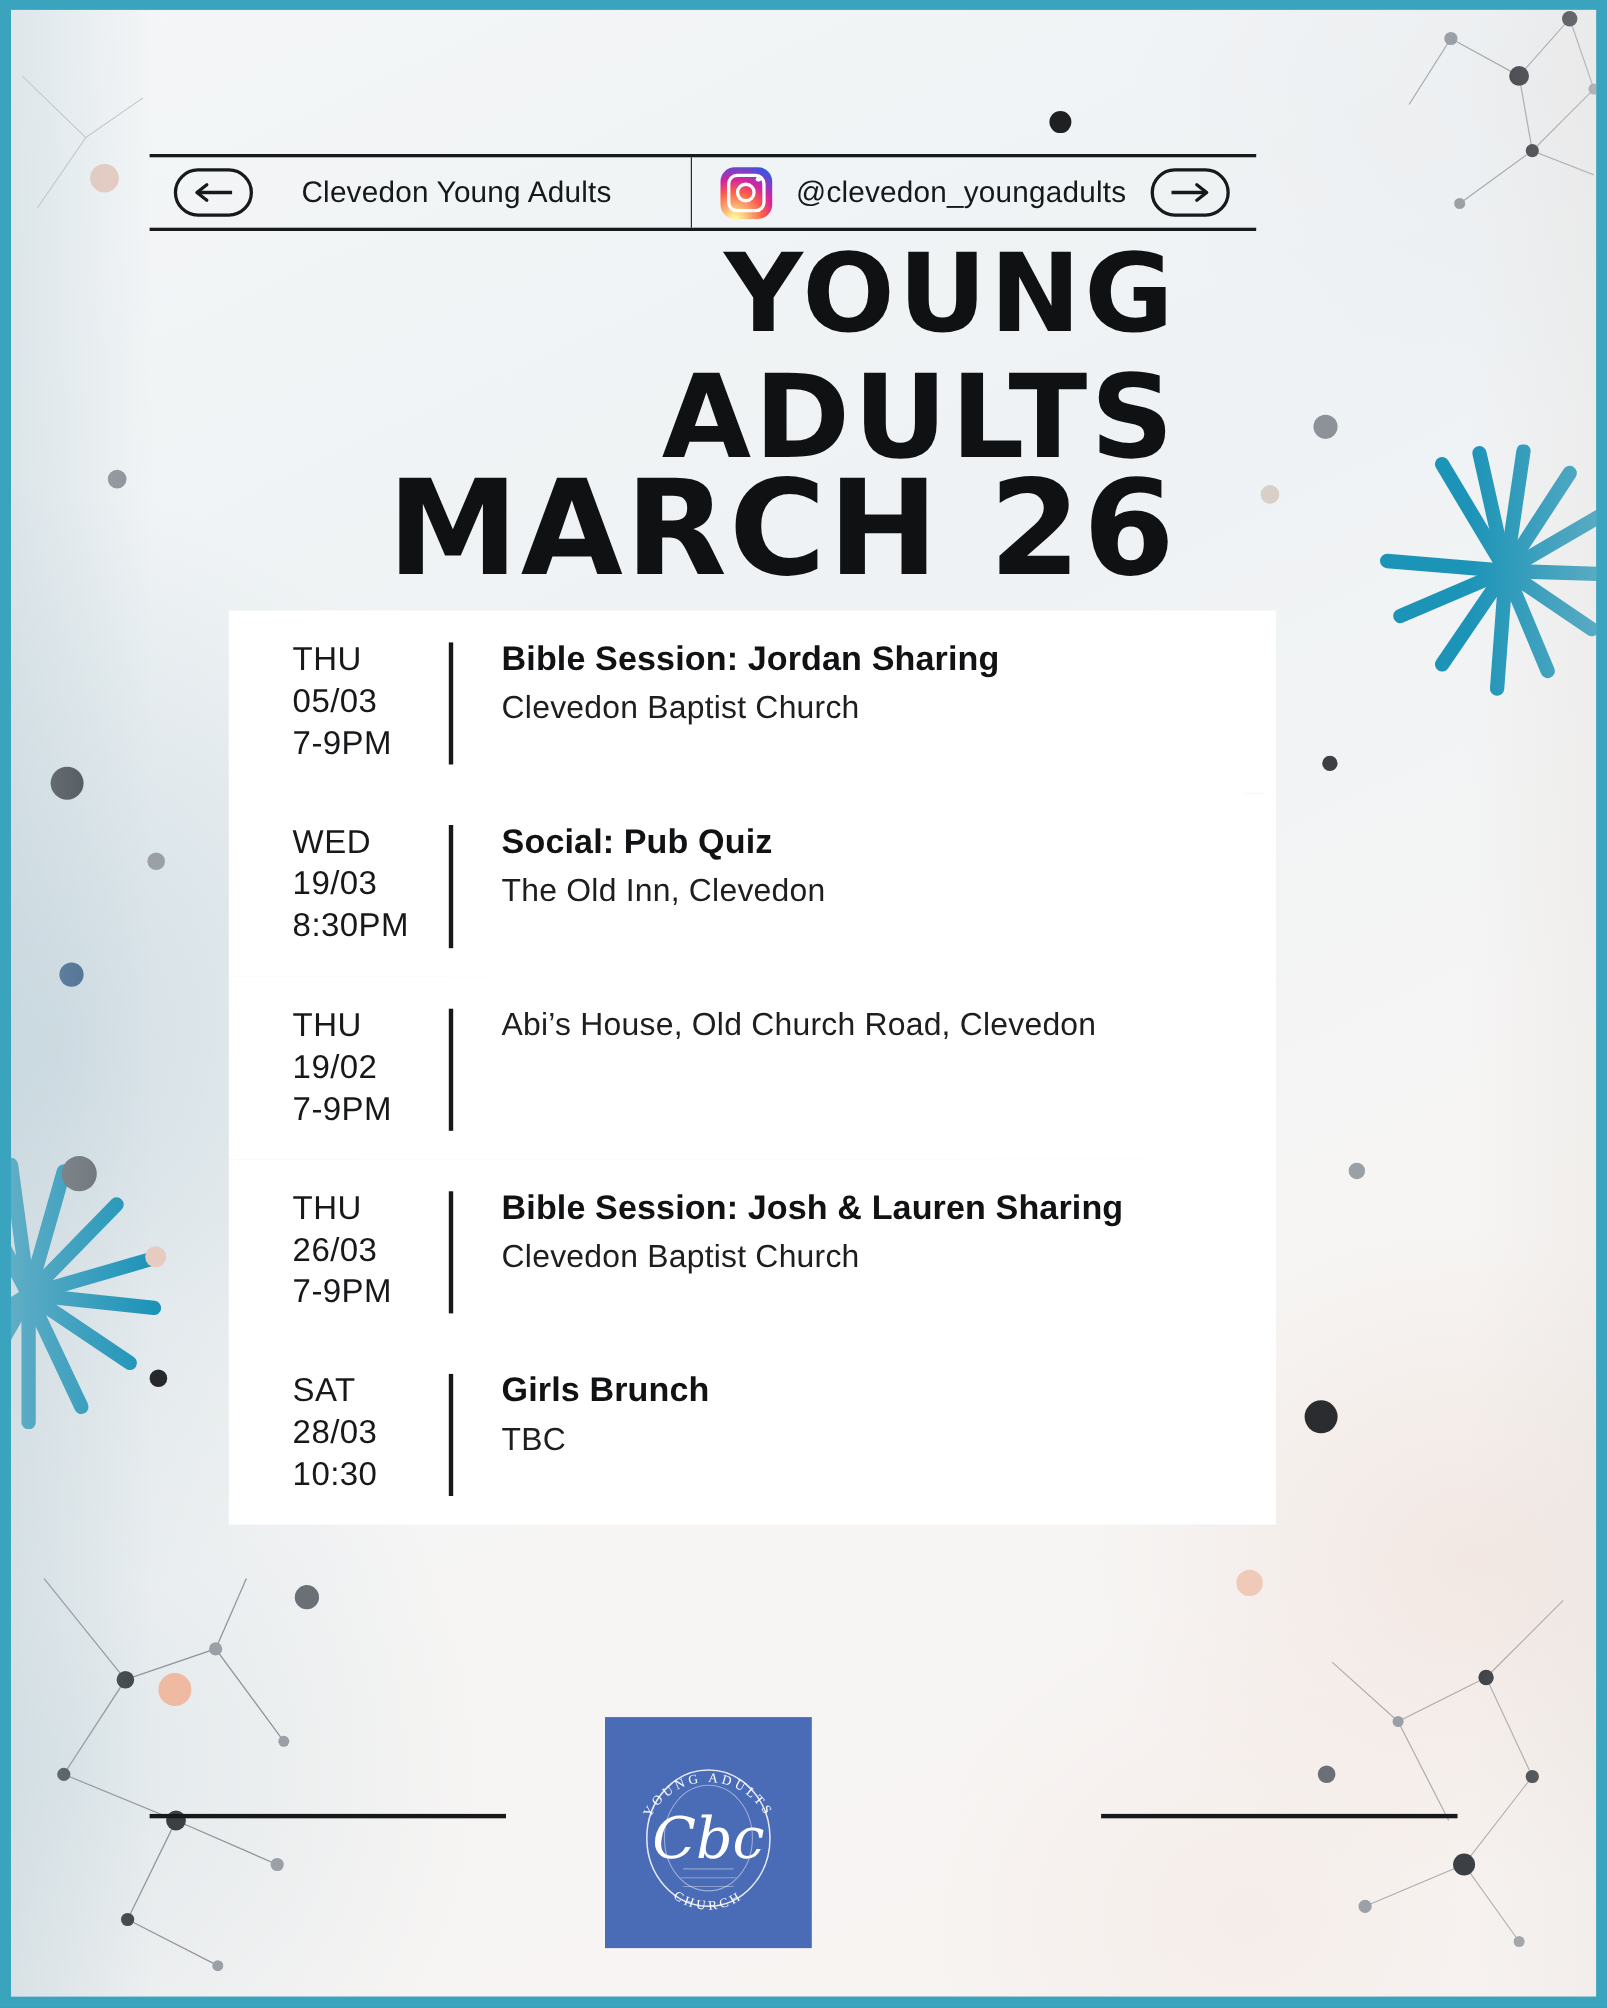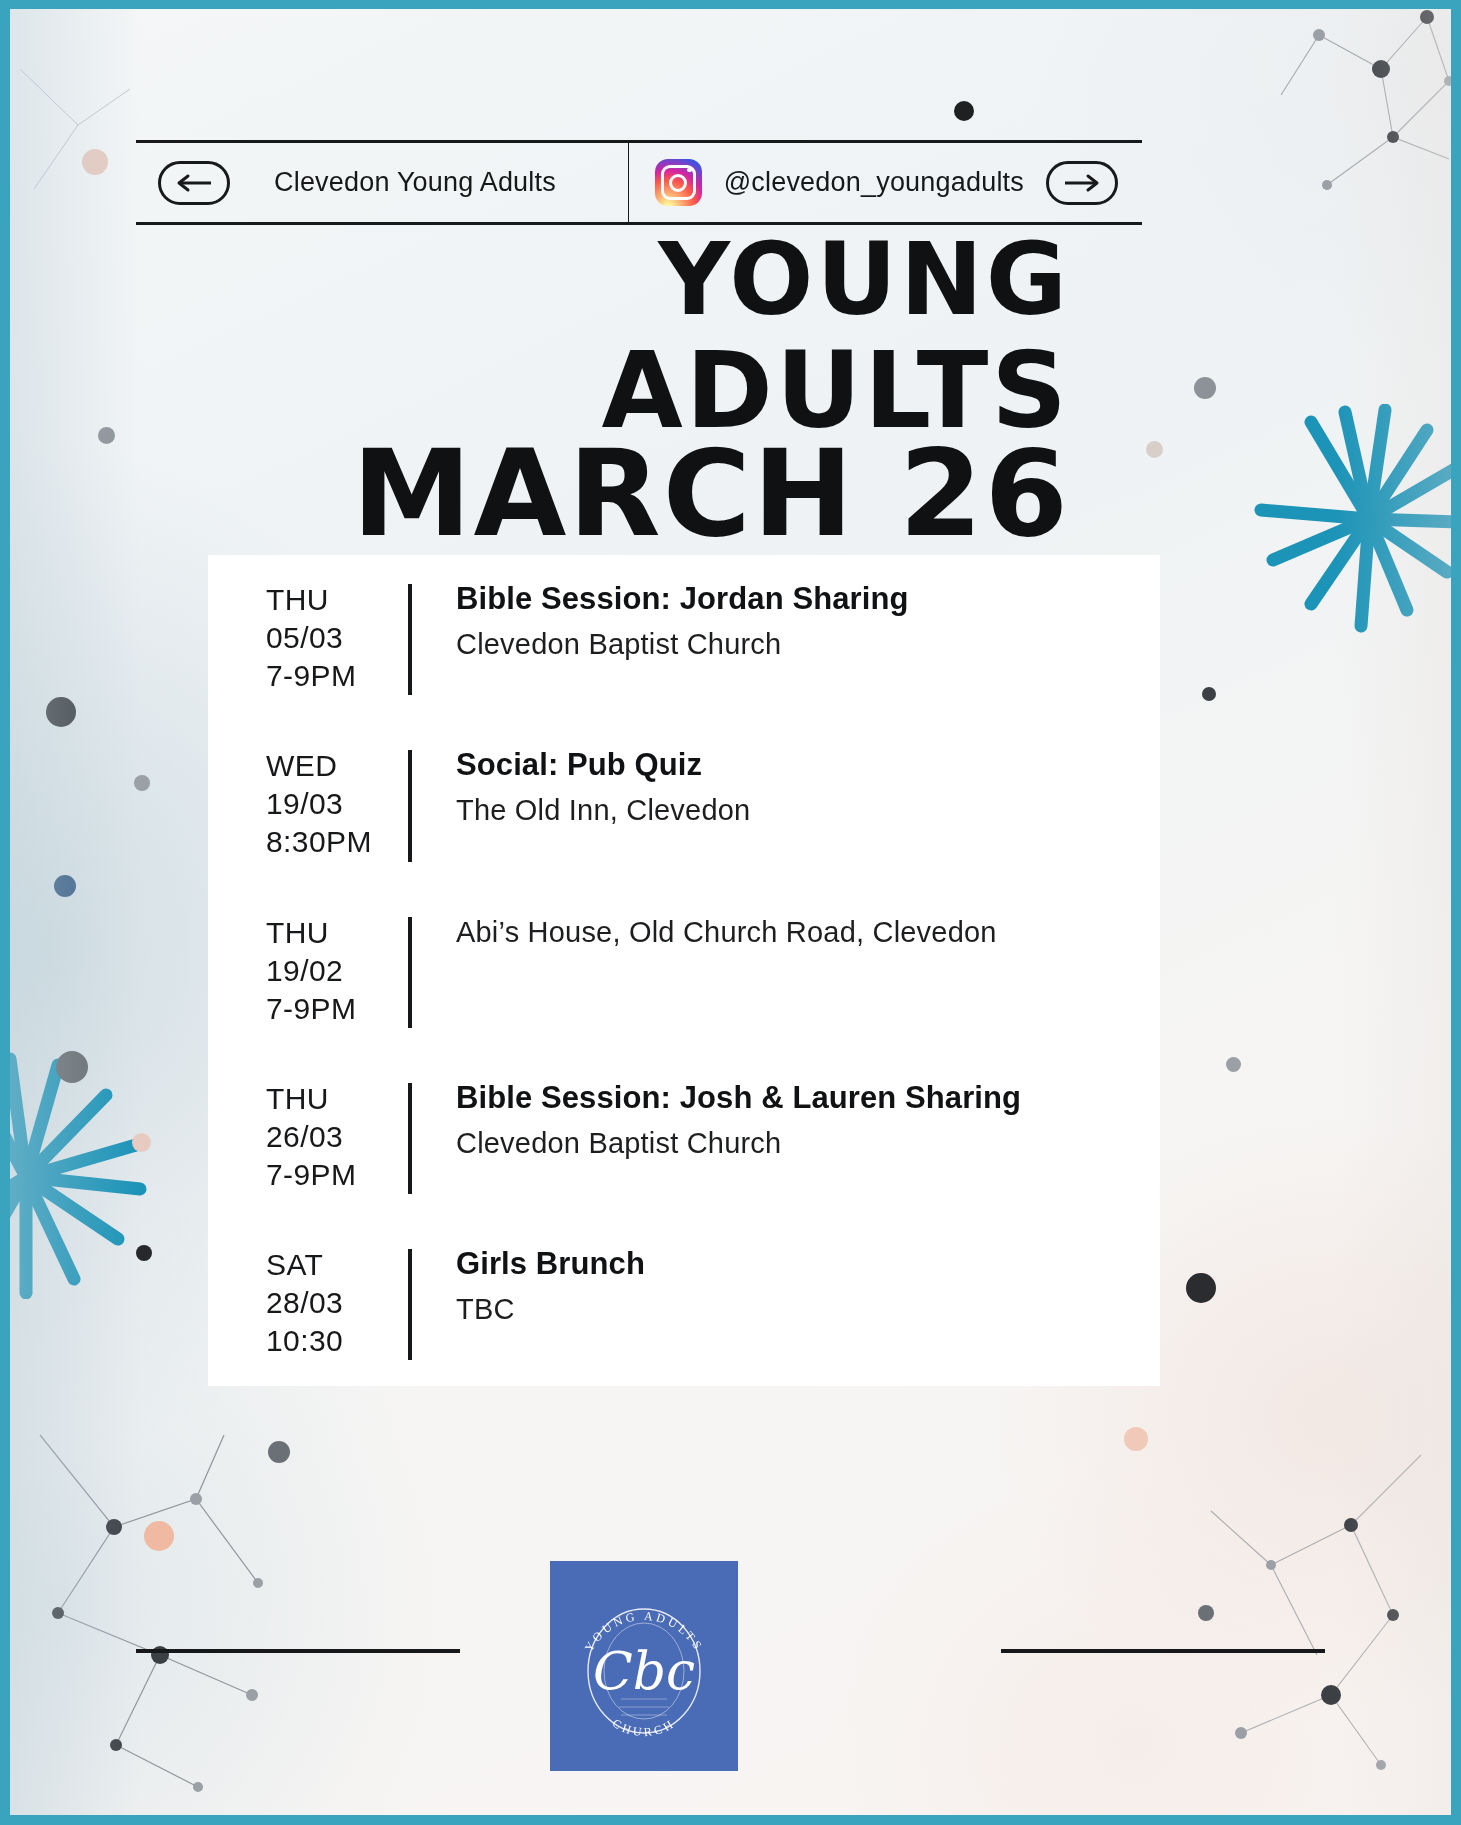--- a/index.html
+++ b/index.html
@@ -33,21 +33,21 @@
 
   
   .decor { position:absolute; inset:0; pointer-events:none; }
   .decor svg { position:absolute; display:block; }
 
   .dot { position:absolute; border-radius:50%; }
 
   
   .header {
     position:absolute;
-    left:126px; top:131px; width:1006px; height:85px;
+    left:126px; top:131px; width:1006px; height:70px;
     border-top:3px solid #18191b;
     border-bottom:3px solid #18191b;
     display:flex; align-items:center;
   }
   .hdr-left {
     display:flex; align-items:center; gap:44px;
     padding-left:22px; height:100%;
     flex:0 0 492px;
   }
   .hdr-div { width:3px; background:#18191b; height:100%; }
@@ -77,21 +77,21 @@
     width:18px; height:18px; border:3.4px solid #fff; border-radius:50%;
     position:relative; z-index:2;
   }
   .ig-icon .ig-dot {
     position:absolute; right:10px; top:9px; width:4.4px; height:4.4px;
     background:#fff; border-radius:50%; z-index:2;
   }
 
   
   .title-block {
-    position:absolute; left:0; top:228px; width:1060px;
+    position:absolute; left:0; top:216px; width:1060px;
     text-align:right; padding-right:0;
   }
   .tl {
     font-family:"DejaVu Sans", sans-serif;
     font-weight:700; color:#101113;
     line-height:.86; letter-spacing:2px;
     display:block;
   }
   .tl1 { font-size:99px; letter-spacing:3px; }
   .tl2 { font-size:105px; margin-top:24px; letter-spacing:3px; }

